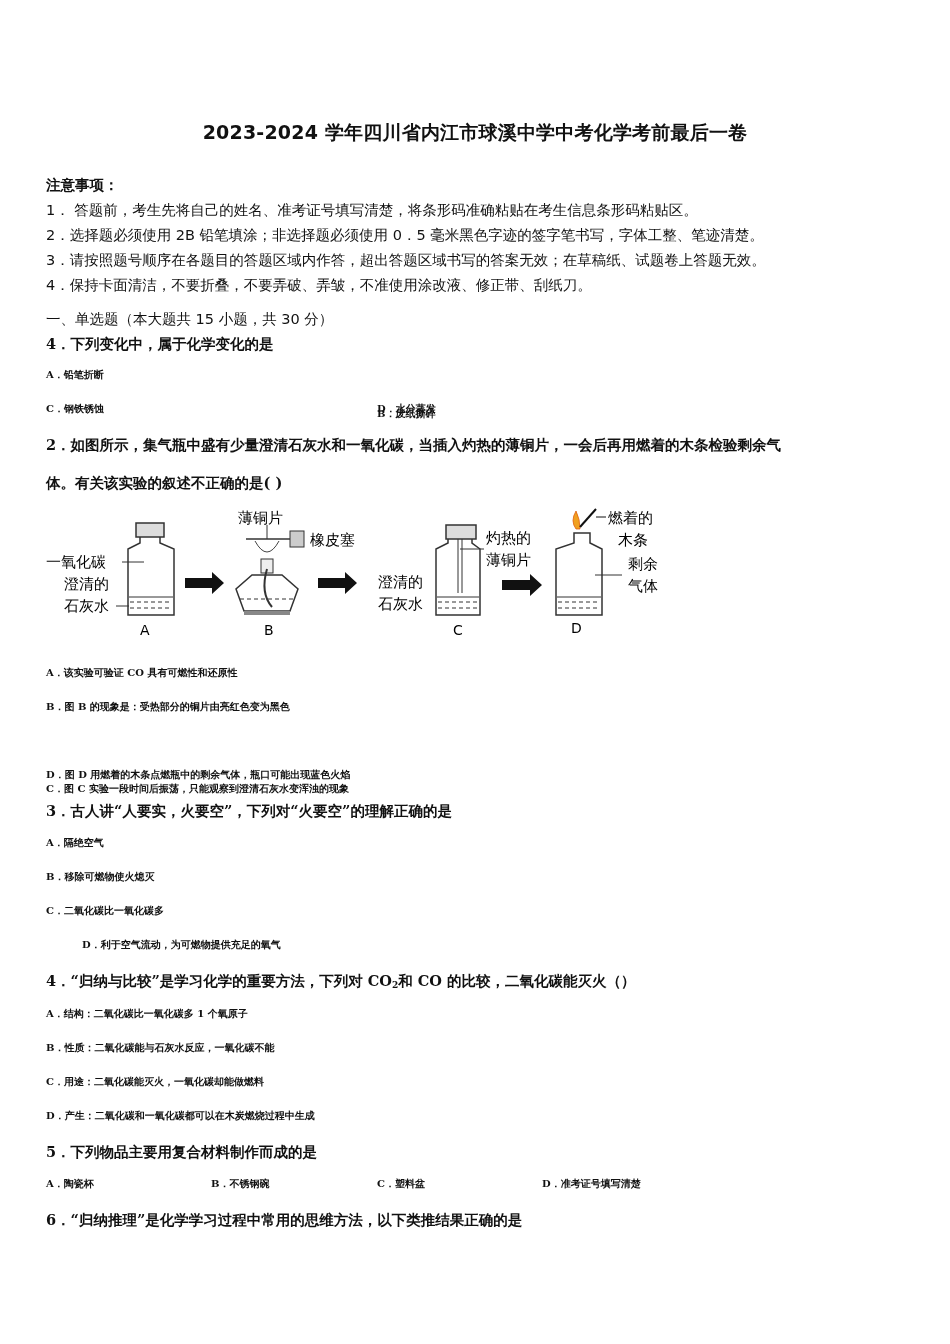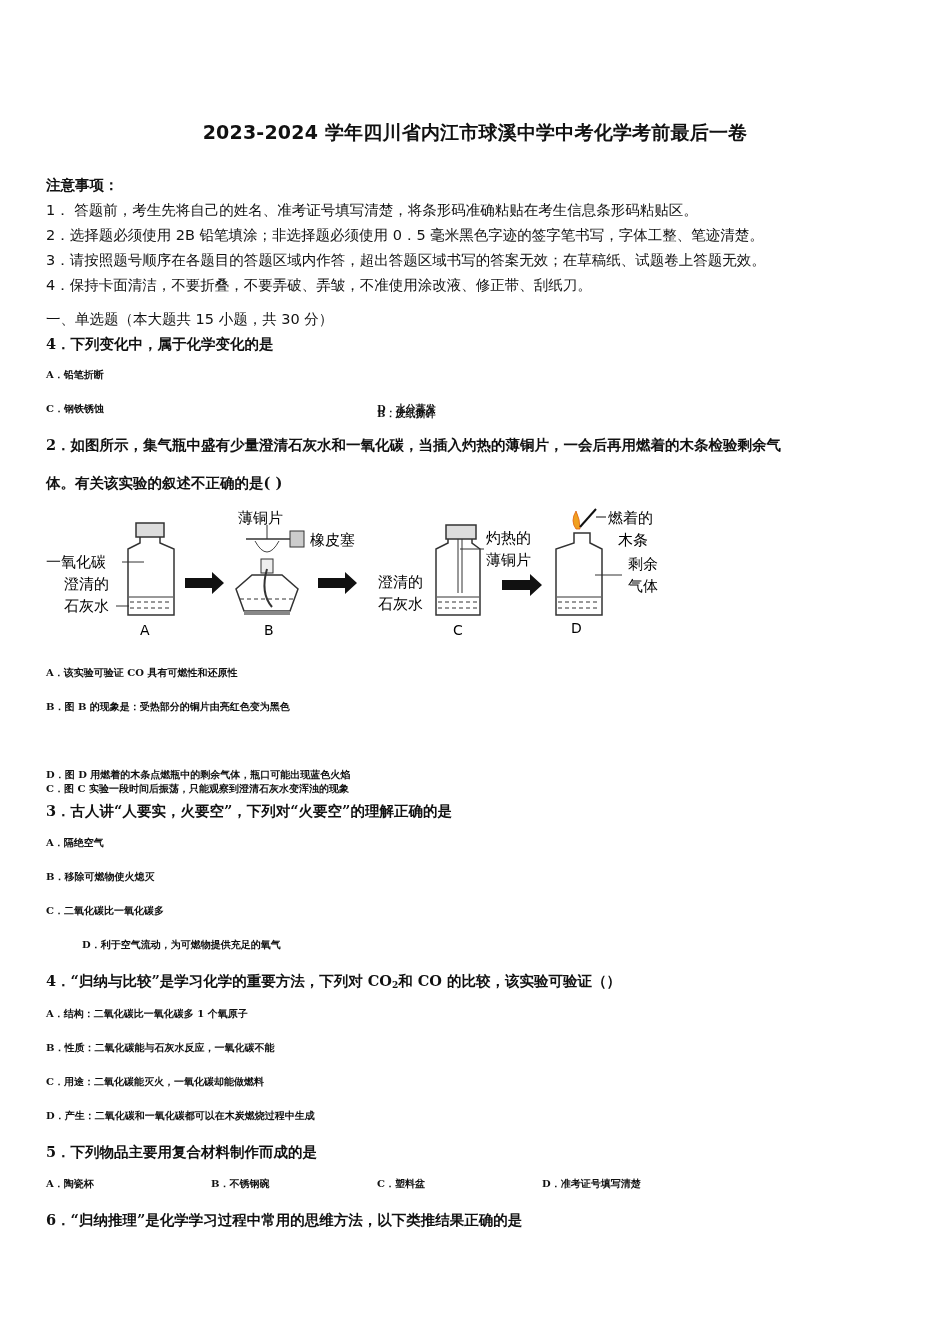--- a/index.html
+++ b/index.html
@@ -132,21 +132,21 @@
 
   <div>
     <div class="line" style="top:794px;">3．古人讲“人要实，火要空”，下列对“火要空”的理解正确的是</div>
     <div class="opt" style="left:46px; top:828px;">A．隔绝空气</div>
     <div class="opt" style="left:46px; top:862px;">B．移除可燃物使火熄灭</div>
     <div class="opt" style="left:46px; top:896px;">C．二氧化碳比一氧化碳多</div>
     <div class="opt" style="left:46px; top:930px;margin-left:36px;">D．利于空气流动，为可燃物提供充足的氧气</div>
   </div>
 
   <div>
-    <div class="line" style="top:964px;"><span>4．“归纳与比较”是学习化学的重要方法，下列对 CO</span><sub>2</sub><span>和 CO 的比较，该实验可验证（）</span></div>
+    <div class="line" style="top:964px;"><span>4．“归纳与比较”是学习化学的重要方法，下列对 CO</span><sub>2</sub><span>和 CO 的比较，二氧化碳能灭火（）</span></div>
     <div class="opt" style="left:46px; top:999px;">A．结构：二氧化碳比一氧化碳多 1 个氧原子</div>
     <div class="opt" style="left:46px; top:1033px;">B．性质：二氧化碳能与石灰水反应，一氧化碳不能</div>
     <div class="opt" style="left:46px; top:1067px;">C．用途：二氧化碳能灭火，一氧化碳却能做燃料</div>
     <div class="opt" style="left:46px; top:1101px;">D．产生：二氧化碳和一氧化碳都可以在木炭燃烧过程中生成</div>
   </div>
 
   <div>
     <div class="line" style="top:1135px;">5．下列物品主要用复合材料制作而成的是</div>
     <div class="opt" style="left:46px; top:1169px;">A．陶瓷杯</div>
     <div class="opt" style="left:211px; top:1169px;">B．不锈钢碗</div>

